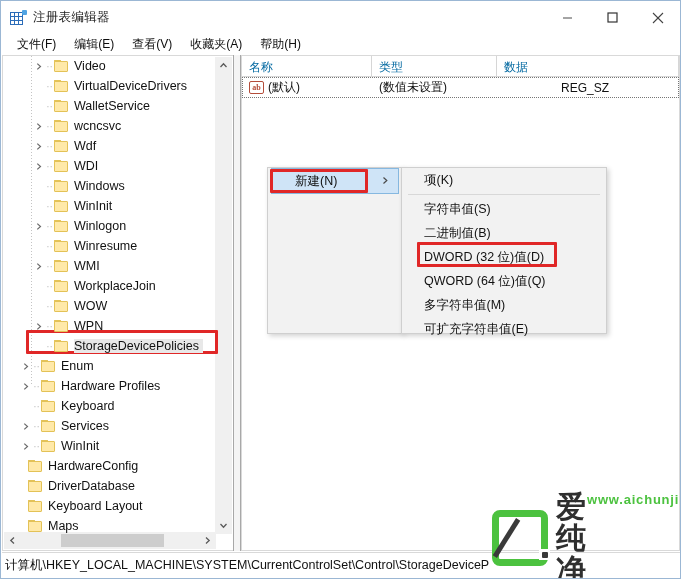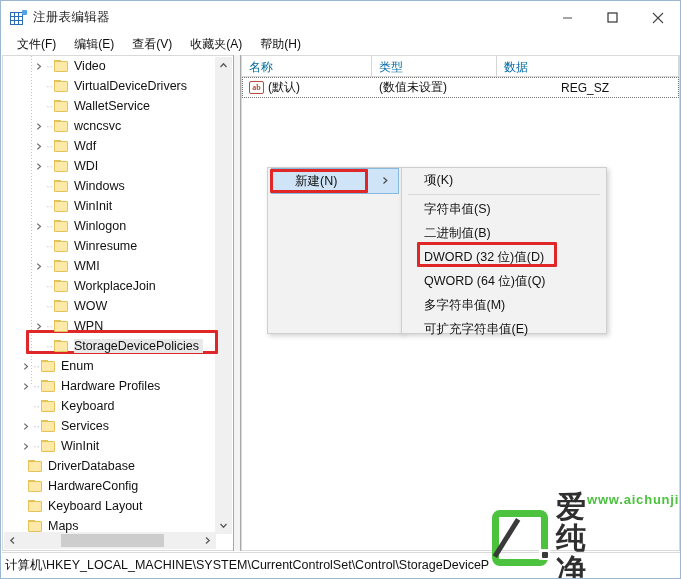--- a/index.html
+++ b/index.html
@@ -525,30 +525,30 @@
           </span>
           <span class="tlabel">WinInit</span>
         </div>
         <div class="trow" style="padding-left: 3px; position: relative; z-index: 2;">
           <span class="chev"></span>
           <span class="dashes"></span>
           <span class="folder">
             <span class="ft"></span>
             <span class="fb"></span>
           </span>
+          <span class="tlabel">HardwareConfig</span>
+        </div>
+        <div class="trow" style="padding-left: 3px; position: relative; z-index: 2;">
+          <span class="chev"></span>
+          <span class="dashes"></span>
+          <span class="folder">
+            <span class="ft"></span>
+            <span class="fb"></span>
+          </span>
           <span class="tlabel">DriverDatabase</span>
-        </div>
-        <div class="trow" style="padding-left: 3px; position: relative; z-index: 2;">
-          <span class="chev"></span>
-          <span class="dashes"></span>
-          <span class="folder">
-            <span class="ft"></span>
-            <span class="fb"></span>
-          </span>
-          <span class="tlabel">HardwareConfig</span>
         </div>
         <div class="trow" style="padding-left: 3px; position: relative; z-index: 2;">
           <span class="chev"></span>
           <span class="dashes"></span>
           <span class="folder">
             <span class="ft"></span>
             <span class="fb"></span>
           </span>
           <span class="tlabel">Keyboard Layout</span>
         </div>

